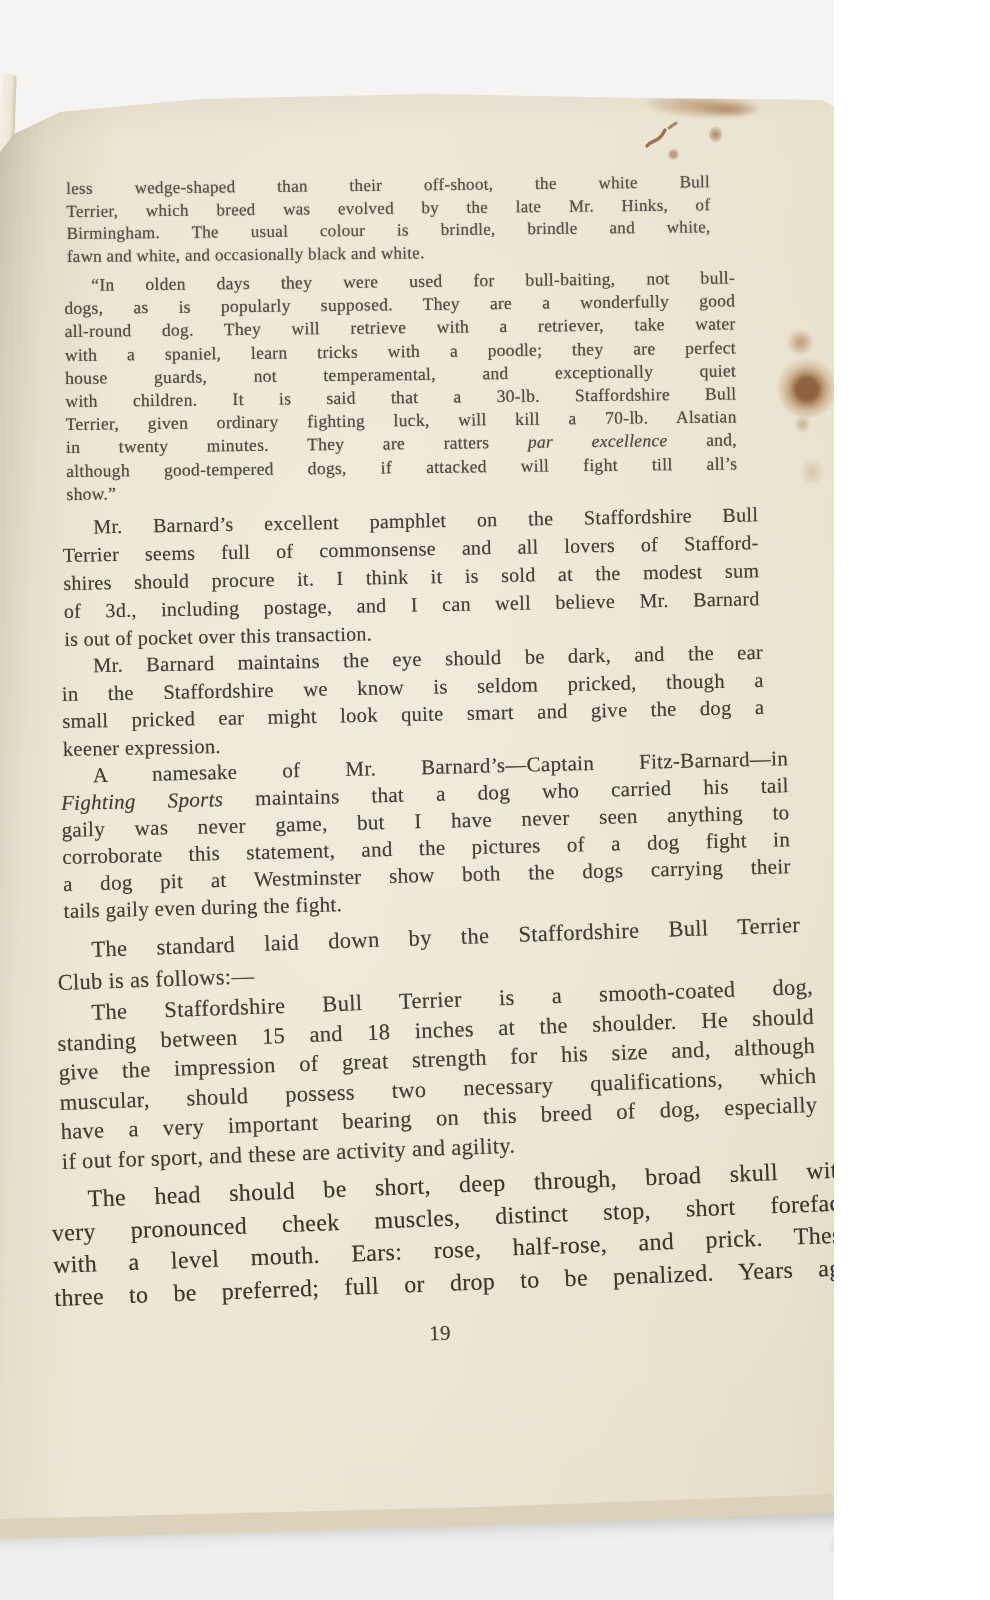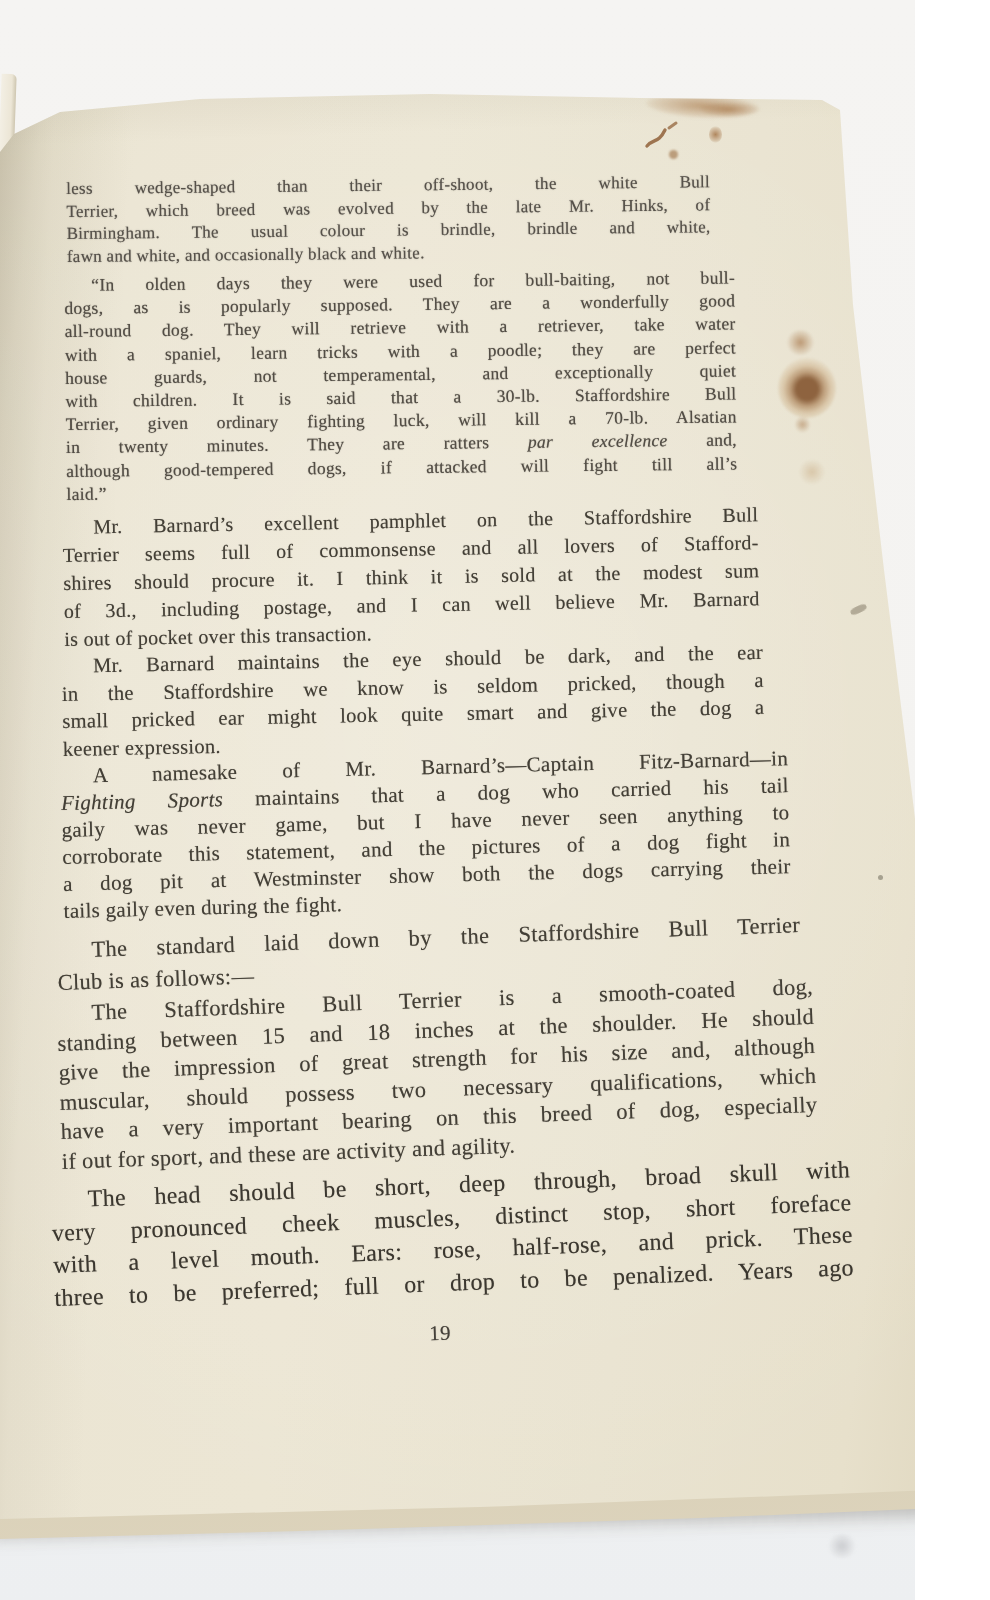--- a/index.html
+++ b/index.html
@@ -1,17 +1,17 @@
 <!DOCTYPE html>
 <html><head>
 <meta charset="utf-8">
 <style>
   html,body { margin:0; padding:0; }
   .canvas {
-    position:relative; width:915px; height:1600px; overflow:hidden;
+    position:relative; width:834px; height:1600px; overflow:hidden;
     background: linear-gradient(180deg, #f5f4f2 0%, #f4f3f1 55%, #eff1f2 82%, #edeff1 100%);
     font-family:"Liberation Serif","DejaVu Serif",serif;
   }
 
   
   .bottom-shadow {
     position:absolute; left:-12px; top:1499px; width:1020px; height:26px;
     background:rgba(108,103,92,0.40); filter:blur(9px);
     transform:rotate(-1.3deg); z-index:2;
   }
@@ -149,21 +149,21 @@
           <div class="para p1">
             <div class="line find"><span>“In olden days they were used for bull-baiting, not bull-</span></div>
             <div class="line"><span>dogs, as is popularly supposed. They are a wonderfully good</span></div>
             <div class="line"><span>all-round dog. They will retrieve with a retriever, take water</span></div>
             <div class="line"><span>with a spaniel, learn tricks with a poodle; they are perfect</span></div>
             <div class="line"><span>house guards, not temperamental, and exceptionally quiet</span></div>
             <div class="line"><span>with children. It is said that a 30-lb. Staffordshire Bull</span></div>
             <div class="line"><span>Terrier, given ordinary fighting luck, will kill a 70-lb. Alsatian</span></div>
             <div class="line"><span>in twenty minutes. They are ratters </span><span class="it">par excellence</span><span> and,</span></div>
             <div class="line"><span>although good-tempered dogs, if attacked will fight till all’s</span></div>
-            <div class="line nojust"><span>laid.”</span></div>
+            <div class="line nojust"><span>show.”</span></div>
           </div>
           <div class="para p2">
             <div class="line find"><span>Mr. Barnard’s excellent pamphlet on the Staffordshire Bull</span></div>
             <div class="line"><span>Terrier seems full of commonsense and all lovers of Stafford-</span></div>
             <div class="line"><span>shires should procure it. I think it is sold at the modest sum</span></div>
             <div class="line"><span>of 3d., including postage, and I can well believe Mr. Barnard</span></div>
             <div class="line nojust"><span>is out of pocket over this transaction.</span></div>
           </div>
           <div class="para p3">
             <div class="line find"><span>Mr. Barnard maintains the eye should be dark, and the ear</span></div>

